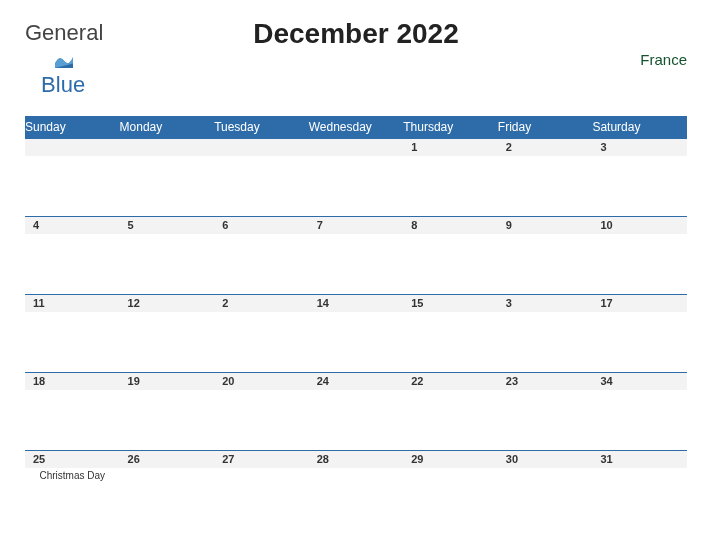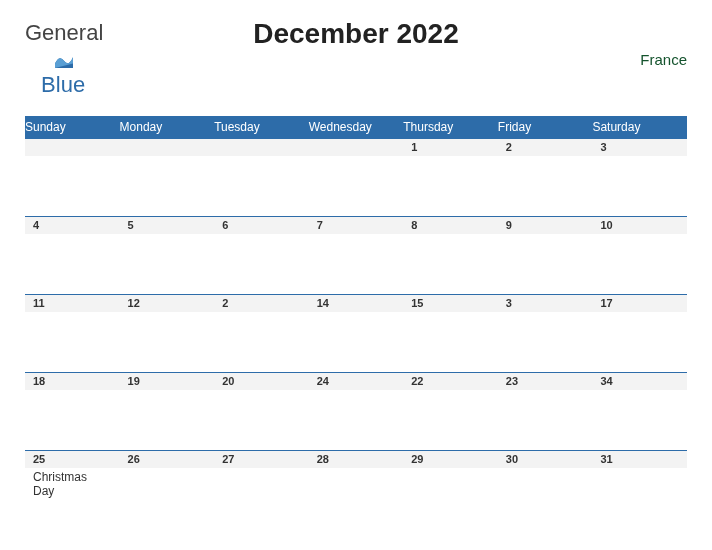--- a/index.html
+++ b/index.html
@@ -37,23 +37,24 @@
     .daynum-row {
       background: #f3f3f3;
       border-top: 1px solid #2d6ca9;
       padding: 2px 8px;
       font-size: 11px;
       color: #333;
       font-weight: 700;
       min-height: 18px;
     }
     .event {
-      font-size: 12px;
+      font-size: 10px;
       color: #333;
       padding: 2px 8px 0 8px;
+      text-align: center;
     }
   </style>
 </head>
 <body>
 
 <div class="header">
   <div class="logo">
     <span class="gen">General</span>
     <svg class="logo-icon" viewBox="0 0 20 20">
       <path d="M0 15 Q5 5 10 12 T20 8 L20 20 L0 20 Z" fill="#2d6ca9"></path>

